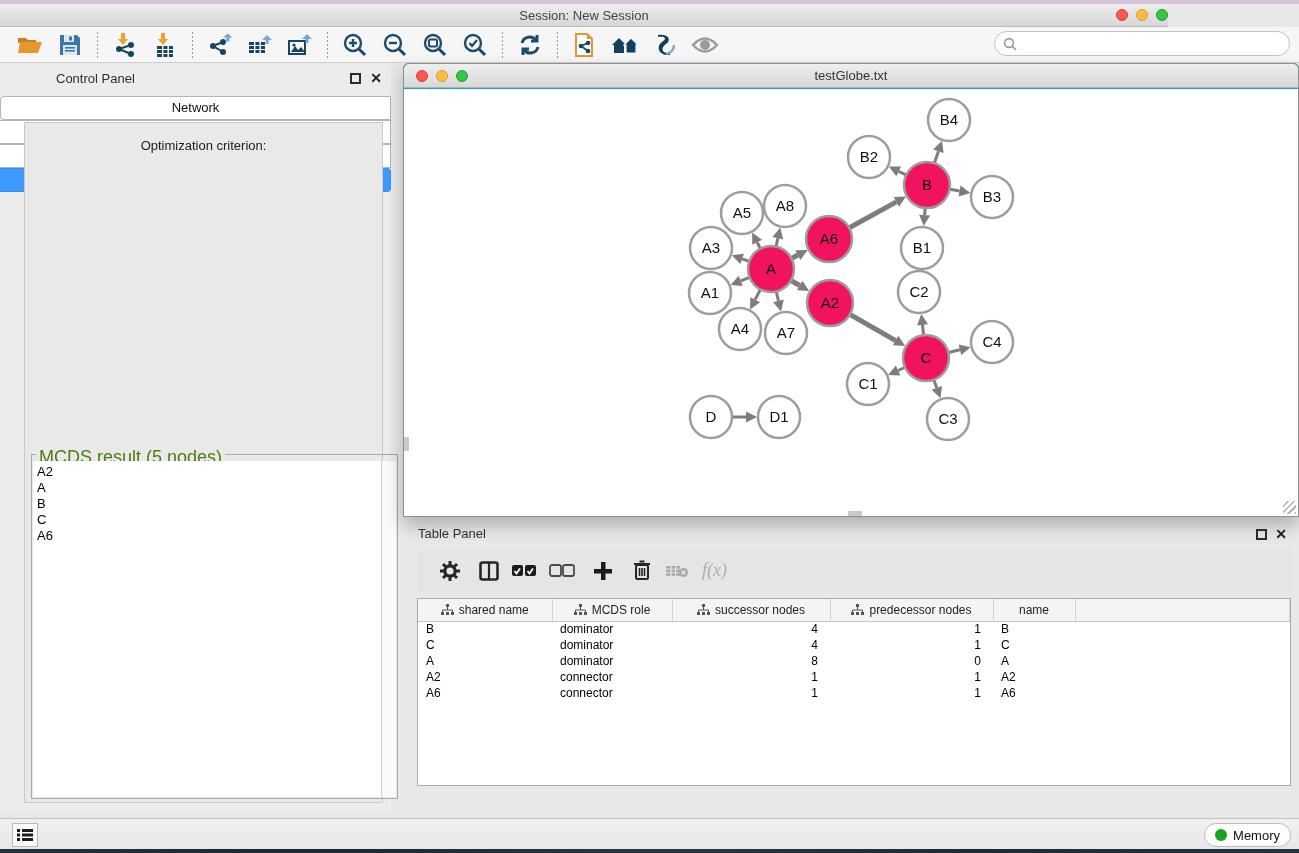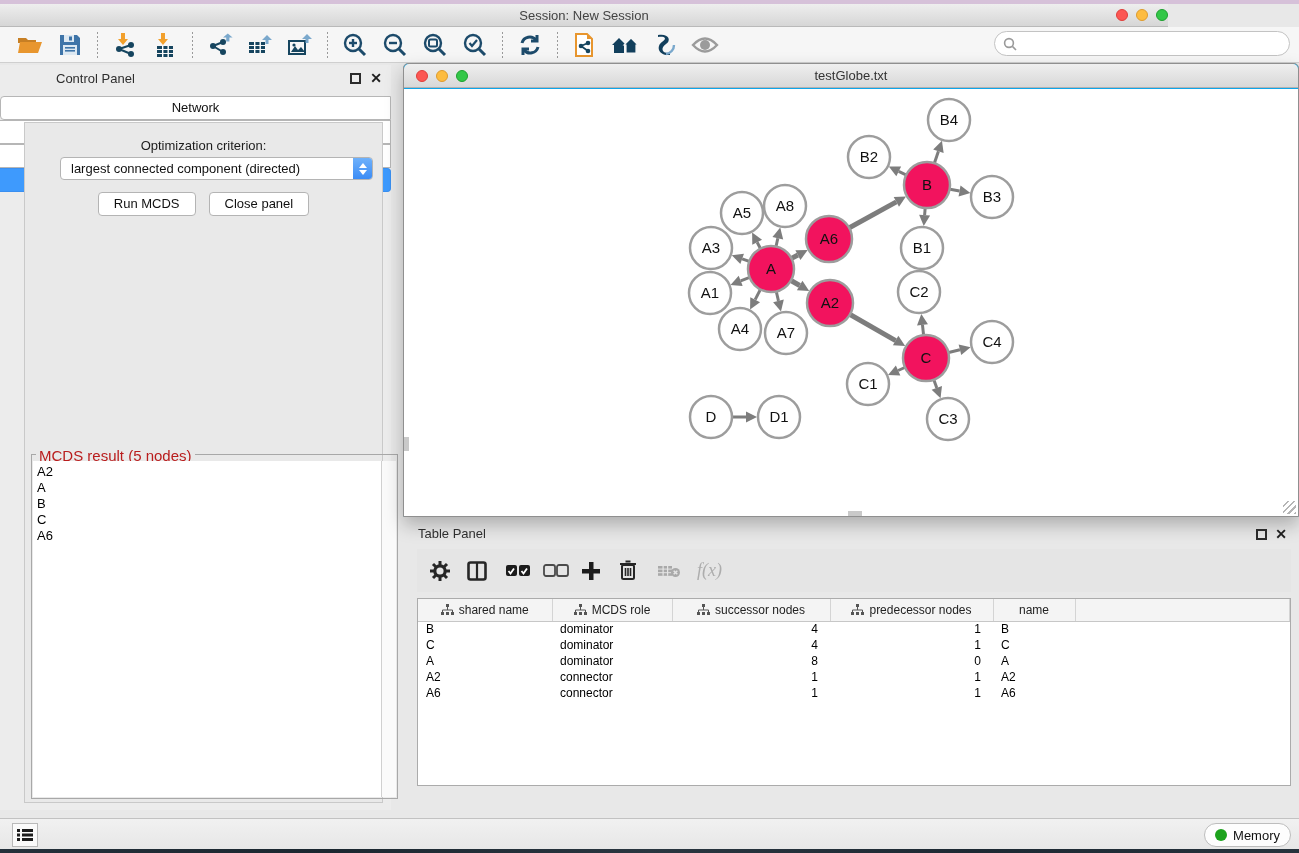--- a/index.html
+++ b/index.html
@@ -66,21 +66,21 @@
     border-radius:0 3px 3px 0; display:flex; flex-direction:column; align-items:center; justify-content:center; gap:2px; }
   .dd-up   { width:0; height:0; border-left:4px solid transparent; border-right:4px solid transparent; border-bottom:5px solid #fff; }
   .dd-down { width:0; height:0; border-left:4px solid transparent; border-right:4px solid transparent; border-top:5px solid #fff; }
   .btn-row { position:absolute; top:69px; left:0; width:100%; display:flex; justify-content:center; gap:13px; }
   .push-btn { background:#fff; border:1px solid #b4b4b4; border-radius:4px;
     font-size:13px; color:#111; padding:3px 15px 4px; cursor:pointer; font-family:"Liberation Sans",sans-serif; }
 
   .result-box { position:absolute; left:6px; top:331px; width:367px; height:345px;
     border:1px solid #a8a8a8; }
   .result-legend { position:absolute; left:4px; top:-8px; background:#e9e9e9;
-    font-size:15px; color:#b91c1c; padding:0 3px; }
+    font-size:18px; color:#4d7c0f; padding:0 3px; }
   .result-list { position:absolute; left:1px; top:6px; right:15px; bottom:1px;
     background:#fff; border-right:1px solid #d0d0d0; padding:3px 0 0 4px; }
   .result-item { font-size:13px; color:#000; line-height:16px; }
   .result-scroll { position:absolute; top:6px; right:1px; width:14px; bottom:1px; background:#fafafa; }
 
   
   .net-window { position:absolute; left:403px; top:63px; width:896px; height:454px;
     border:1px solid #8f8f8f; border-radius:5px 5px 0 0;
     box-shadow:0 8px 18px rgba(0,0,0,.25); background:#0ea5e9; }
   .nw-titlebar { position:absolute; left:0; top:0; width:100%; height:24px;
@@ -93,21 +93,21 @@
   .vscroll-thumb { position:absolute; left:0; top:348px; width:5px; height:14px; background:#c9c9c9; }
   .hscroll-thumb { position:absolute; left:444px; bottom:0; width:14px; height:5px; background:#c9c9c9; }
 
   
   .table-panel { position:absolute; left:405px; top:520px; width:894px; height:295px; }
   .tp-title { position:absolute; left:13px; top:6px; font-size:13px; color:#2e2e2e; }
   .table-panel .panel-float { right:32px; top:9px; } .table-panel .panel-close { right:12px; top:6px; }
   .tp-toolbar { position:absolute; left:12px; top:29px; width:874px; height:43px;
     background:#e5e5e5; display:flex; align-items:center; padding-left:12px; gap:6px; }
   .tpb { width:32px; height:32px; border:none; background:transparent; display:flex;
-    align-items:center; justify-content:flex-start; cursor:pointer; }
+    align-items:center; justify-content:flex-end; cursor:pointer; }
   .fx-label { font-size:18px; font-style:italic; color:#adadad;
     font-family:"Liberation Serif", serif; margin-left:2px; }
 
   .tp-table { position:absolute; left:12px; top:78px; width:874px; height:188px;
     background:#fff; border:1px solid #ababab; overflow:hidden; }
   table.data { border-collapse:collapse; width:100%; table-layout:fixed; }
   table.data th { height:22px; background:#f4f4f4; border-bottom:1px solid #c7c7c7;
     border-right:1px solid #d4d4d4; font-size:12px; font-weight:normal; color:#222;text-align:center; }
   table.data th .hwrap { display:flex; align-items:center; justify-content:center; gap:5px; }
   table.data td { height:16px; font-size:12px; color:#000; padding-left:8px;
@@ -300,31 +300,20 @@
     <span class="panel-close">✕</span>
   </div>
   <div class="cp-tabs seg">
     <button class="seg-btn">Network</button>
     <button class="seg-btn">Style</button>
     <button class="seg-btn">Select</button>
     <button class="seg-btn active">MCDS</button>
   </div>
   <div class="cp-body">
     <div class="opt-label">Optimization criterion:</div>
-    <div class="dropdown">
-      <span class="dd-value">largest connected component (directed)</span>
-      <span class="dd-stepper">
-        <span class="dd-up"></span>
-          <span class="dd-down"></span>
-      </span>
-    </div>
-    <div class="btn-row">
-      <button class="push-btn">Run MCDS</button>
-      <button class="push-btn">Close panel</button>
-    </div>
     <div class="result-box">
       <span class="result-legend">MCDS result (5 nodes)</span>
       <div class="result-list">
         <div class="result-item">A2</div>
         <div class="result-item">A</div>
         <div class="result-item">B</div>
         <div class="result-item">C</div>
         <div class="result-item">A6</div>
       </div>
       <div class="result-scroll"></div>

